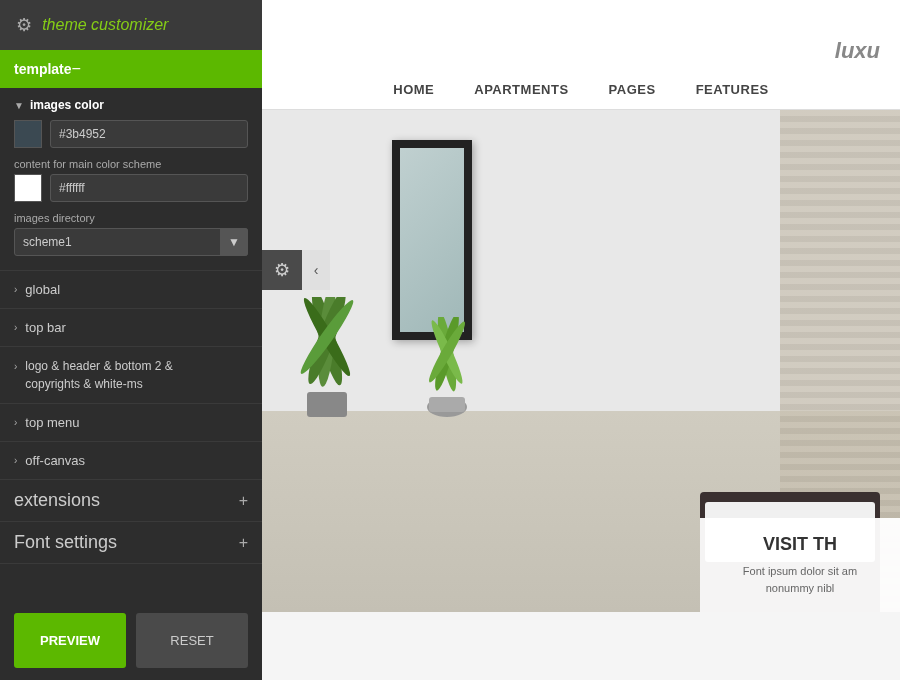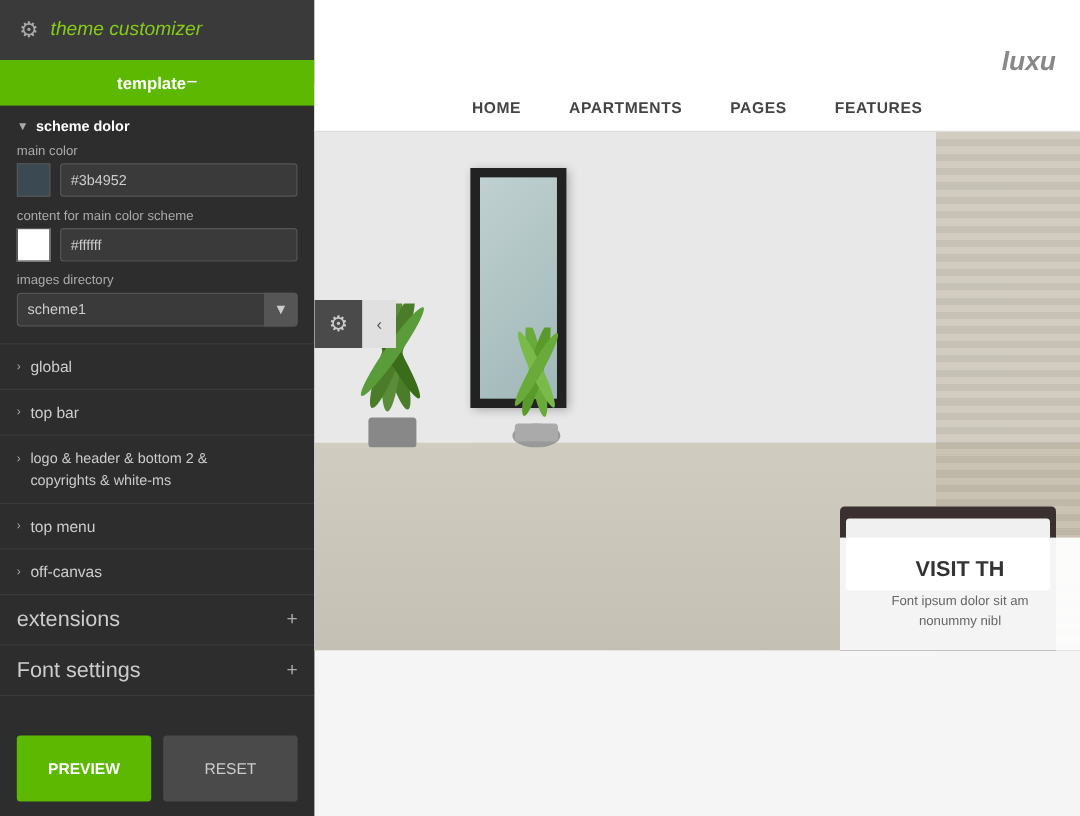--- a/index.html
+++ b/index.html
@@ -34,21 +34,21 @@
       font-size: 16px;
       font-weight: normal;
       font-style: italic;
     }
 
     #template-bar {
       background: #5cb800;
       padding: 10px 14px;
       display: flex;
       align-items: center;
-      justify-content: center;
+      justify-content: flex-start;
     }
 
     #template-bar .template-label {
       color: #fff;
       font-size: 14px;
       font-weight: bold;
     }
 
     #template-bar .minus-icon {
       color: #fff;
@@ -241,21 +241,21 @@
     .nav-link {
       font-size: 13px;
       color: #444;
       font-weight: bold;
       letter-spacing: 0.5px;
       text-transform: uppercase;
     }
 
     #preview-image-area {
       width: 100%;
-      height: 432px;
+      height: 502px;
       position: relative;
       overflow: hidden;
       background: #e8e8e8;
     }
 
     
     .room-bg {
       width: 100%;
       height: 100%;
       background: linear-gradient(to right, #e0e0e0 0%, #d0d0d0 100%);
@@ -411,24 +411,23 @@
   </div>
 
   <div id="template-bar">
     <span class="template-label">template</span>
     <span class="minus-icon">−</span>
   </div>
 
   <div class="sidebar-section">
     <div class="section-title">
       <span class="arrow">▼</span>
-      <span>scheme dolor</span>
-    </div>
-
-    <div class="field-label">main color</div>
+      <span>images color</span>
+    </div>
+
     <div class="color-row">
       <div class="color-swatch" style="background:#3b4952;"></div>
       <input type="text" class="color-value" value="#3b4952" style="background: rgb(58, 58, 58); color: rgb(204, 204, 204); border: 1px solid rgb(85, 85, 85); padding: 4px 8px; border-radius: 3px; width: 80px; font-size: 12px;">
     </div>
 
     <div class="field-label">content for main color scheme</div>
     <div class="color-row">
       <div class="color-swatch" style="background:#ffffff;border:1px solid #555;"></div>
       <input type="text" class="color-value" value="#ffffff" style="background: rgb(58, 58, 58); color: rgb(204, 204, 204); border: 1px solid rgb(85, 85, 85); padding: 4px 8px; border-radius: 3px; width: 80px; font-size: 12px;">
     </div>

